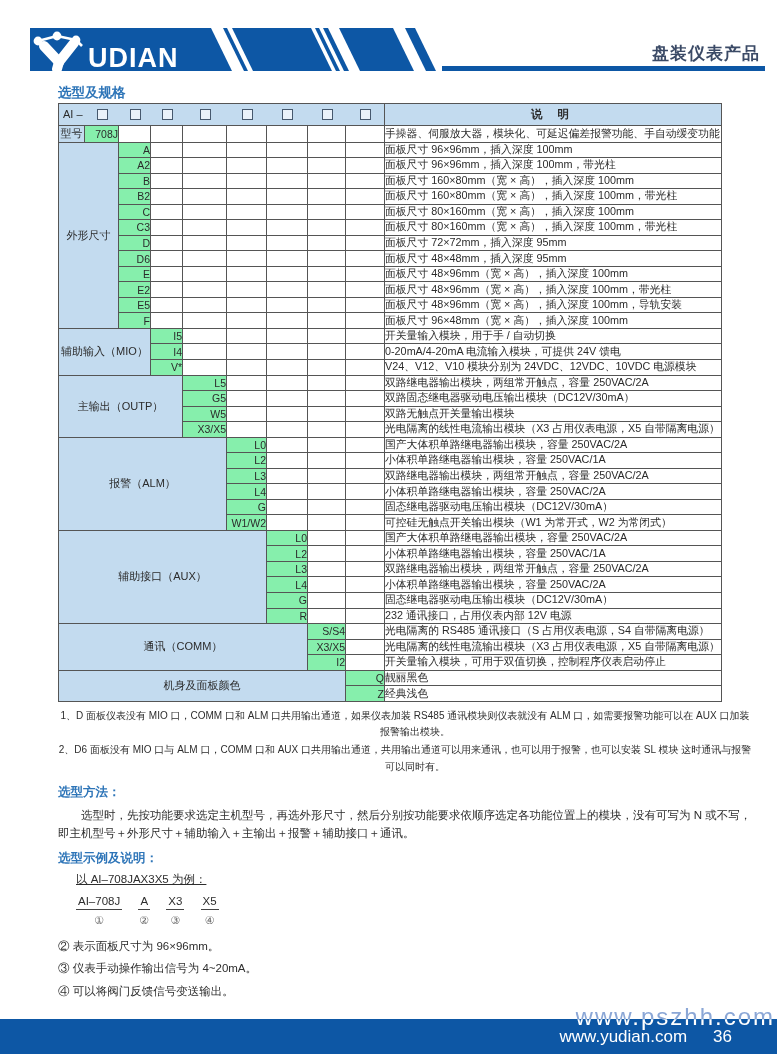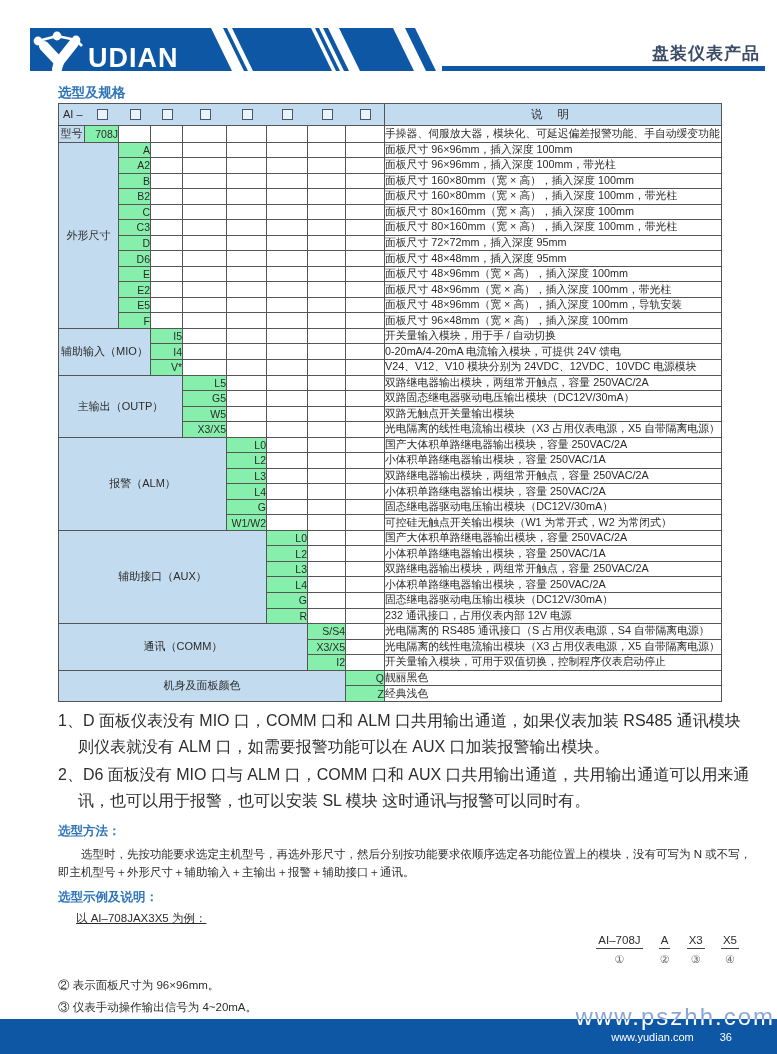--- a/index.html
+++ b/index.html
@@ -22,54 +22,54 @@
     position:absolute; left:58px; top:103px; width:664px; height:599px;
     border-collapse:collapse; table-layout:fixed; font-size:10.5px; color:#2b2b2b;padding-left:8px;
   }
   table.sel td { border:1px solid #555; padding:0; overflow:hidden; white-space:nowrap; }
   td.hd { background:#c3dbef; position:relative; height:21px; }
   td.hd .prefix { position:absolute; left:4px; top:4px; font-size:11px; }
   td.hd .box {
     position:absolute; top:5px; width:9px; height:9px;
     border:1px solid #47596e; background:#eaf2fa; display:block;
   }
-  td.hd.desc-h { text-align:center; font-size:11.5px; letter-spacing:6px; font-weight:normal; }
+  td.hd.desc-h { text-align:center; font-size:11.5px; letter-spacing:6px; font-weight:bold; }
   td.label-cell {
     background:#c3dbef; text-align:center; font-size:11px; white-space:nowrap;
   }
   td.code-cell { text-align:right; background:#86efac; }
   td.empty-cell { background:#fff; }
   td.desc-cell {
     background:#fff; text-align:left; padding:0 3px 0 4px; font-size:10.8px;
     border-left-width:2px;
   }
   
   .lower { position:absolute; left:58px; top:708px; width:694px; }
   .blue-head { font-size:12.5px; font-weight:bold; color:#2e75b8; margin:0 0 5px 0; }
   .note-item {
-    font-size:16px; line-height:1.62; color:#2d2d2d;
-    padding-left:20px; text-indent:-20px; margin:0 0 2px 0;
+    font-size:10px; line-height:1.62; color:#2d2d2d;
+    padding-left:20px; text-indent:-20px; margin:0 0 2px 0;text-align:center;
   }
   .method-text {
     font-size:11.5px; line-height:1.62; color:#2d2d2d; text-indent:2em; margin:2px 0 6px 0;
   }
   .example-intro { font-size:11.5px; margin:3px 0 8px 18px; color:#2d2d2d;text-decoration:underline; }
-  .example-model { margin-left:18px; font-size:11.5px; color:#2d2d2d;text-align:right; }
+  .example-model { margin-left:18px; font-size:11.5px; color:#2d2d2d; }
   .seg { display:inline-flex; flex-direction:column; align-items:center; margin-right:13px; }
   .seg-code { border-bottom:1px solid #444; padding:0 2px 2px 2px; }
   .seg-num { margin-top:4px; color:#666; font-size:11px; }
   .expl { margin-top:8px; }
   .expl-item { font-size:11.5px; line-height:1.95; color:#2d2d2d; }
   
   .footer-bar {
     position:absolute; left:0; right:0; bottom:0; height:35px; background:#0d57a5;
   }
   .footer-bar .inner {
     position:absolute; right:45px; top:0; height:35px; display:flex; align-items:center;
-    color:#ffffff; font-size:11px; gap:26px;
+    color:#ffffff; font-size:17px; gap:26px;
   }
   .watermark {
     position:absolute; right:2px; top:1003px; height:30px; z-index:3;
     font-size:24px; letter-spacing:2px; white-space:nowrap; pointer-events:none;
   }
   .watermark span { position:absolute; right:0; top:0; }
   .wm-top  { color:#8ba7d6; clip-path:inset(0 0 42% 0); }
   .wm-bot  { color:#ffffff; clip-path:inset(58% 0 0 0); }
 </style>
 </head>

